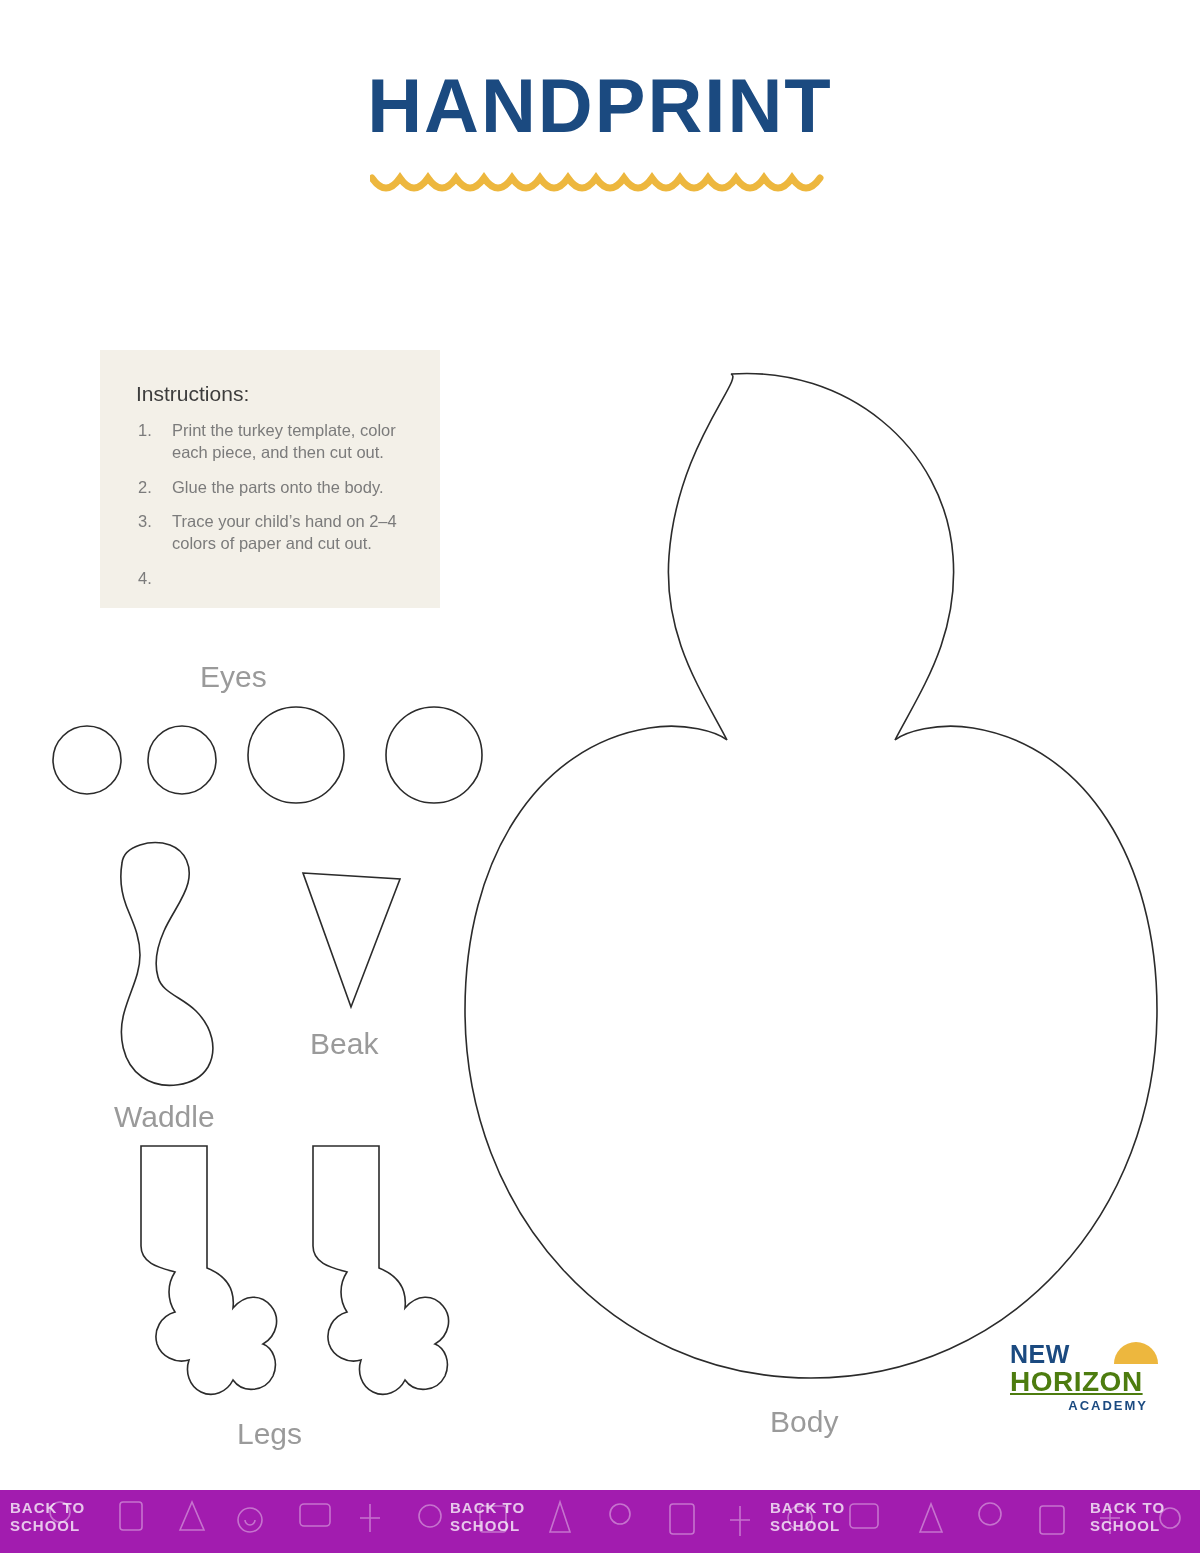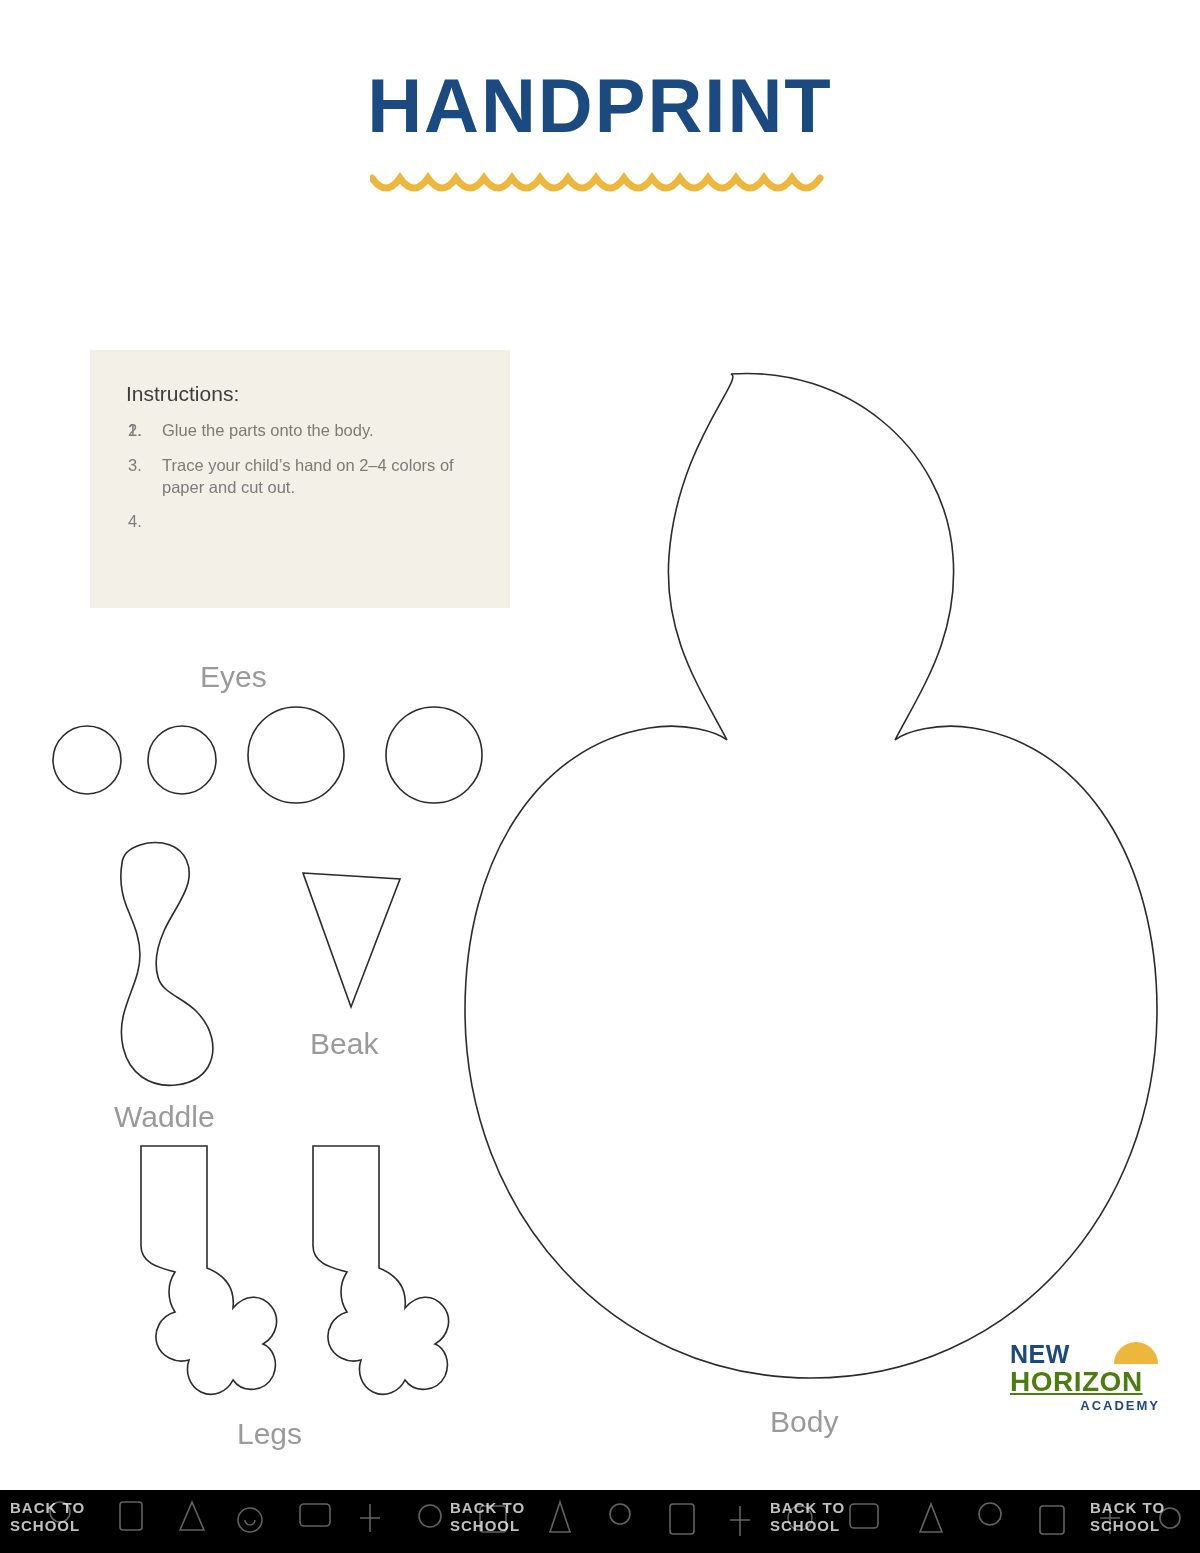--- a/index.html
+++ b/index.html
@@ -42,23 +42,23 @@
   .squiggle {
     margin: 26px auto 0 auto;
     width: 460px;
     height: 26px;
     display: block;
   }
 
   
   .instructions-box {
     position: absolute;
-    left: 90px;
+    left: 100px;
     top: 350px;
-    width: 420px;
+    width: 340px;
     height: 258px;
     background: #f3f0e8;
     box-sizing: border-box;
     padding: 32px 30px 20px 36px;
   }
   .instructions-title {
     font-size: 21px;
     color: #3d3d3d;
     margin: 0 0 14px 0;
     font-weight: normal;
@@ -136,21 +136,21 @@
     left: 0;
     top: 26px;
     font-size: 28px;
     font-weight: bold;
     color: #4d7c0f;
     letter-spacing: 0.5px;
     text-decoration: underline;
   }
   .logo-academy {
     position: absolute;
-    right: 0;
+    right: 12px;
     top: 58px;
     font-size: 13px;
     font-weight: bold;
     color: #1b4a80;
     letter-spacing: 2px;
   }
   .logo-sun {
     position: absolute;
     right: 2px;
     top: 2px;
@@ -158,21 +158,21 @@
     height: 22px;
   }
 
   
   .footer-band {
     position: absolute;
     left: 0;
     top: 1490px;
     width: 1200px;
     height: 63px;
-    background: #000000;
+    background: #a21caf;
     overflow: hidden;
   }
   .footer-band .doodles {
     position: absolute;
     left: 0;
     top: 0;
     width: 1200px;
     height: 63px;
     opacity: 0.45;
   }
@@ -195,20 +195,21 @@
   <svg class="squiggle" viewBox="0 0 460 26">
     <path d="M2,8 q14,20 28,0 q14,20 28,0 q14,20 28,0 q14,20 28,0 q14,20 28,0 q14,20 28,0 q14,20 28,0 q14,20 28,0 q14,20 28,0 q14,20 28,0 q14,20 28,0 q14,20 28,0 q14,20 28,0 q14,20 28,0 q14,20 28,0 q14,20 28,0" fill="none" stroke="#edb73e" stroke-width="7" stroke-linecap="round"></path>
   </svg>
 </div>
 
 <div class="instructions-box">
   <div class="instructions-title">Instructions:</div>
   <ul class="instructions-list">
     <li>
       <span class="num">1.</span>
+      <span>Print the turkey template, color each piece, and then cut out.</span>
     </li>
     <li>
       <span class="num">2.</span>
       <span>Glue the parts onto the body.</span>
     </li>
     <li>
       <span class="num">3.</span>
       <span>Trace your child’s hand on 2–4 colors of paper and cut out.</span>
     </li>
     <li>

